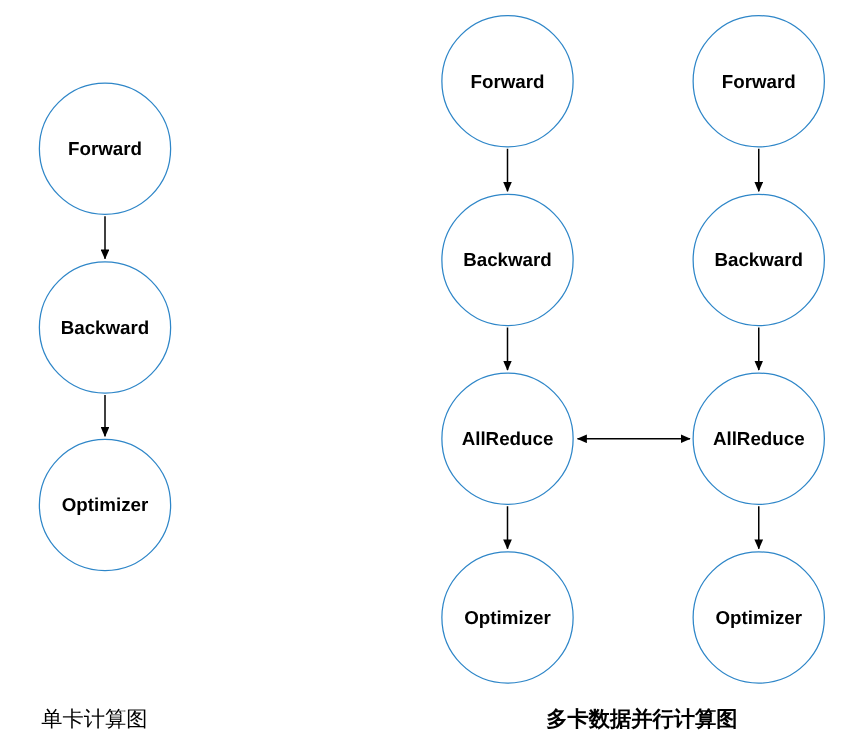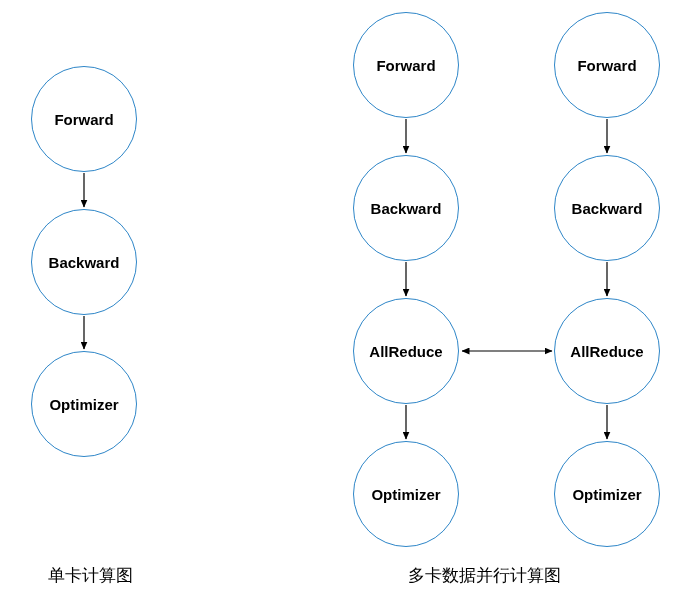--- a/index.html
+++ b/index.html
@@ -49,22 +49,22 @@
     width: 689px; height: 594px;
     pointer-events: none;
   }
   .caption {
     position: absolute;
     font-family: "DejaVu Serif", "Liberation Serif", serif;
     font-size: 17px;
     color: #000000;
     white-space: nowrap;
   }
-  .caption-left  { left: 48px;  top: 564px; }
-  .caption-right { left: 408px; top: 564px; }
+  .caption-left  { left: 33px;  top: 564px; }
+  .caption-right { left: 437px; top: 564px; font-weight: bold; }
 </style>
 </head>
 <body>
 
 <div class="canvas">
 
   <svg class="arrow-layer" viewBox="0 0 689 594" xmlns="http://www.w3.org/2000/svg">
     <defs>
       <marker id="ah-end" markerWidth="8" markerHeight="7" refX="7.5" refY="3.5" orient="auto" markerUnits="userSpaceOnUse">
         <path d="M0,0 L8,3.5 L0,7 Z" fill="#000000"></path>

